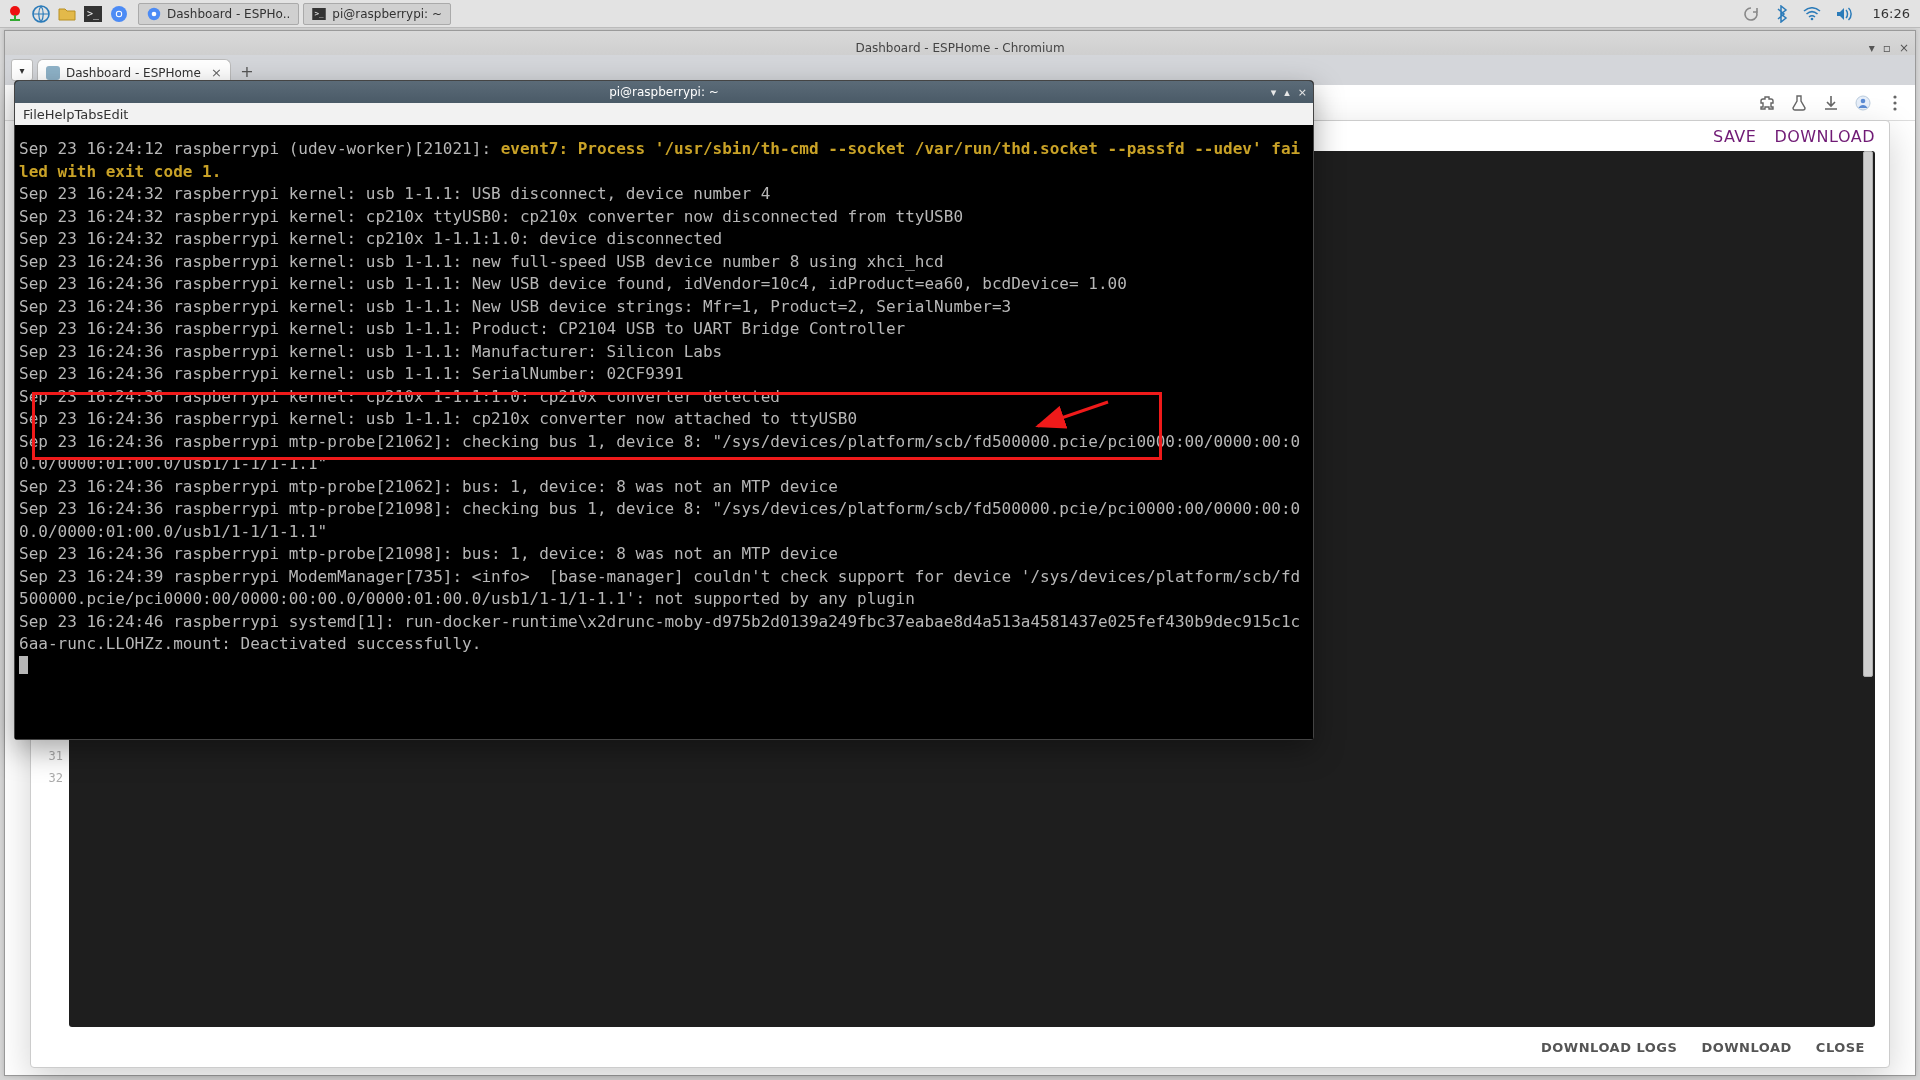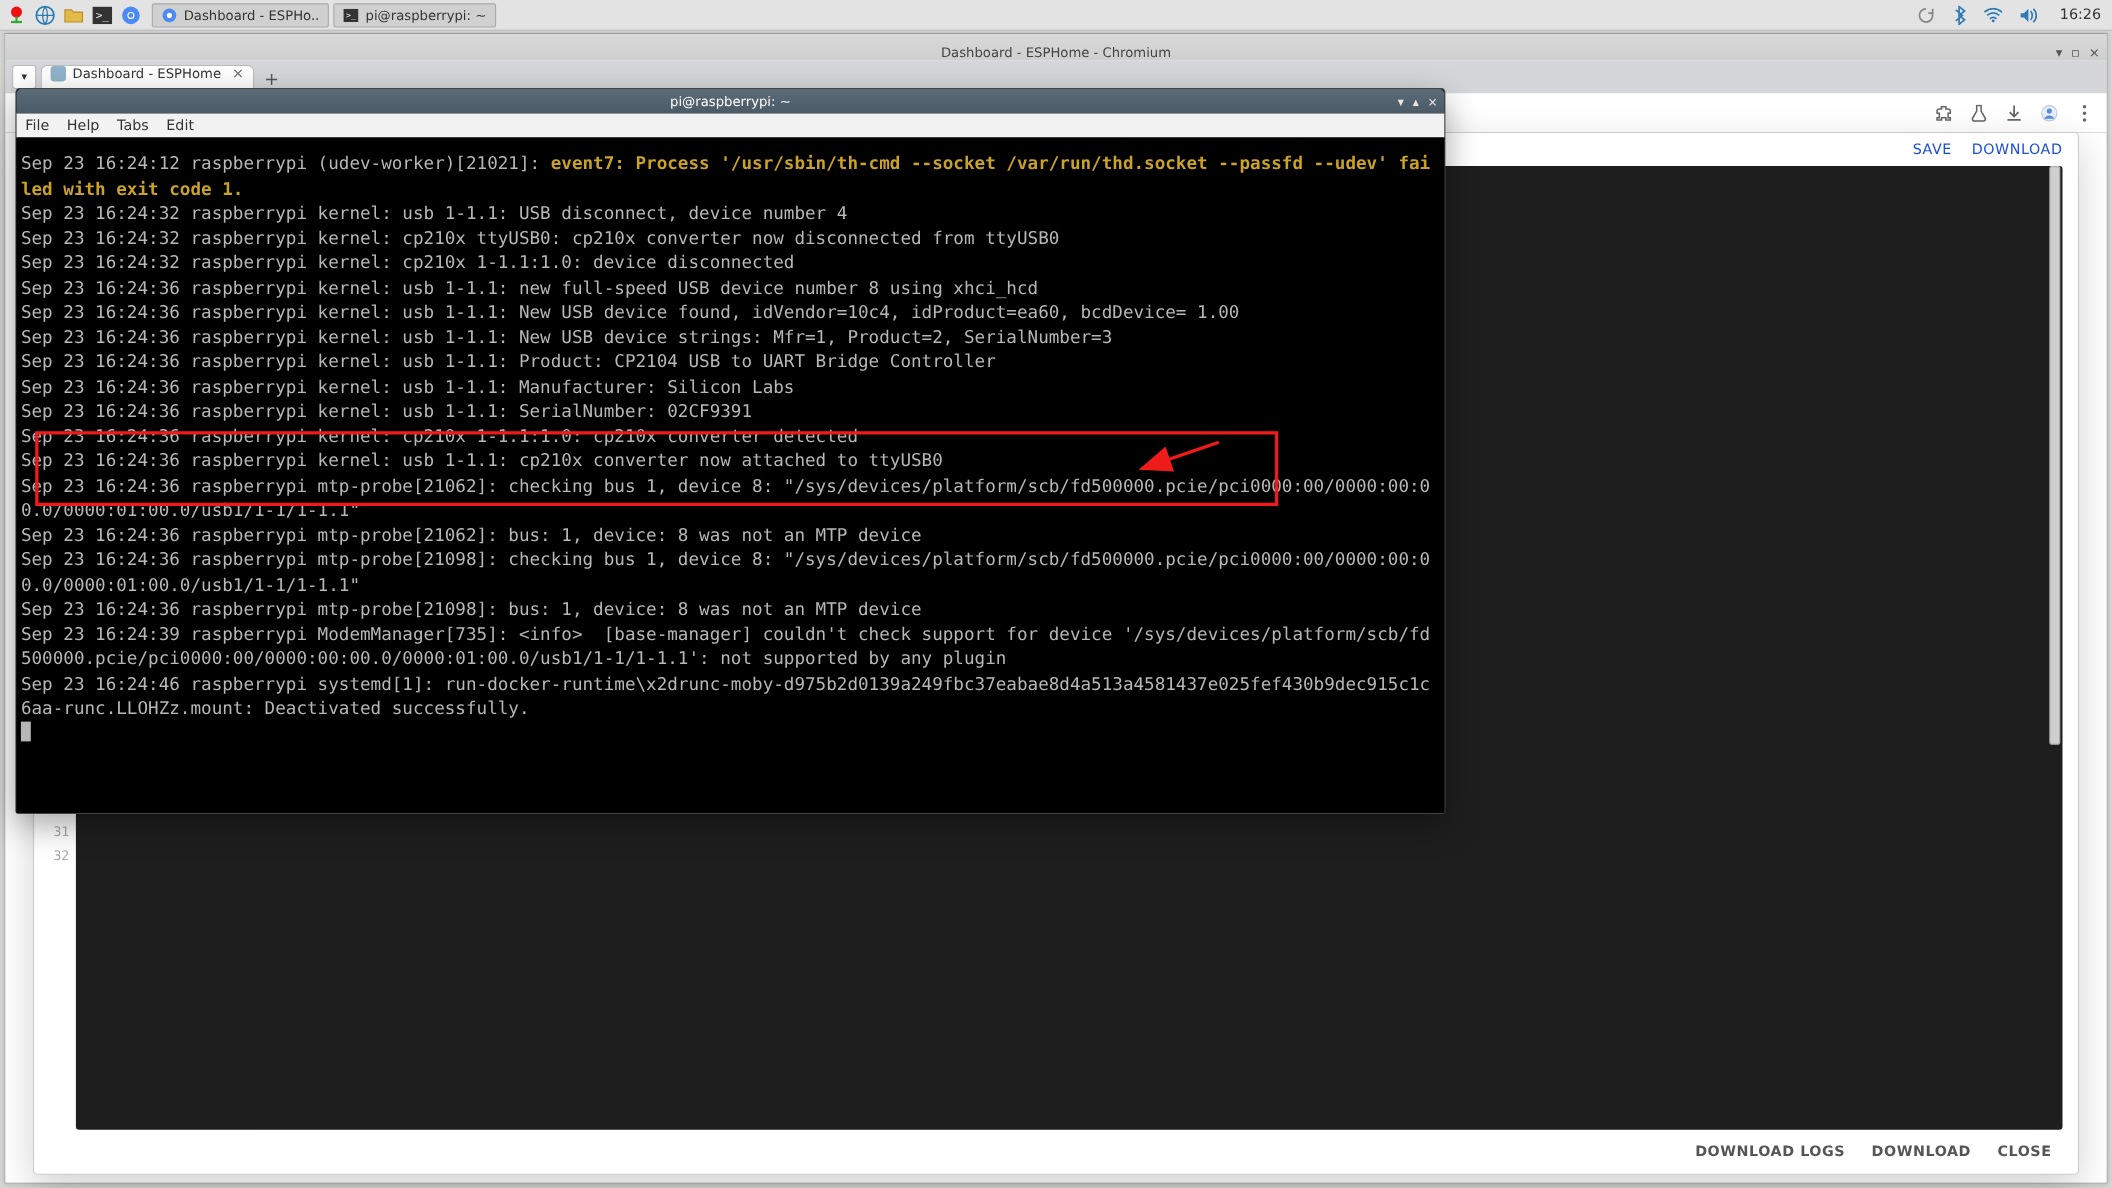--- a/index.html
+++ b/index.html
@@ -51,21 +51,21 @@
   display: flex; align-items: flex-end; justify-content: center;
   font-size: 12px; color: #444; position: relative;
 }
 .browser .titlebar .winctl { position: absolute; right: 6px; display: flex; gap: 8px; color: #555; font-size: 12px; }
 .browser .tabstrip {
   height: 30px; background: #d4d6da; display: flex; align-items: flex-end; padding-left: 6px; gap: 4px;
 }
 .browser .tabstrip .tabmenu { width: 22px; height: 22px; background: #fff; border: 1px solid #bbb; border-radius: 3px; display:flex;align-items:center;justify-content:center;font-size:10px;margin-bottom:4px;}
 .browser .tab {
   height: 26px; background: #fff; border: 1px solid #bbb; border-bottom: none;
-  border-radius: 6px 6px 0 0; padding: 0 8px; display: flex; gap: 6px;
+  border-radius: 6px 6px 0 0; padding: 0 8px; display: flex; align-items: center; gap: 6px;
   font-size: 12px; min-width: 170px;
 }
 .browser .tab .fav { width: 14px; height: 14px; background: #8fb3c9; border-radius: 3px; }
 .browser .tab .close { font-size: 13px; color: #666; padding-left: 4px; }
 .browser .tabstrip .newtab { width: 24px; height: 24px; display:flex;align-items:center;justify-content:center;color:#555;font-size:16px;margin-bottom:2px;}
 .browser .toolbar {
   height: 36px; background: #fff; border-bottom: 1px solid #ddd;
   display: flex; align-items: center; padding: 0 8px; gap: 8px;
 }
 .browser .toolbar .navbtn { width: 28px; height: 28px; display:flex;align-items:center;justify-content:center;color:#555;font-size:16px;border-radius:50%;}
@@ -75,21 +75,21 @@
 
 
 .dialog {
   position: absolute; left: 30px; right: 30px; top: 120px; bottom: 12px;
   background: #fff; border: 1px solid #ccc; border-radius: 4px;
   box-shadow: 0 12px 36px rgba(0,0,0,.18);
   display: flex; flex-direction: column;
   z-index: 300;
 }
 .dialog .dialog-header { height: 30px; display:flex;align-items:center;justify-content:flex-end;padding:0 14px;gap:18px;}
-.dialog .dialog-header .hb { font-size: 13px; color: #1d4ed8; letter-spacing: .5px; }
+.dialog .dialog-header .hb { font-size: 16px; color: #701a75; letter-spacing: .5px; }
 .dialog .code-area { flex:1; margin: 0 14px; position: relative; }
 .dialog .code-area .gutter { position:absolute; left:0; top:0; bottom:0; width:22px; color:#aaa; font-family: monospace; font-size:12px; line-height:22px; text-align:right; padding-right:4px; overflow:hidden; }
 .dialog .code-area .code { position:absolute; left:24px; right:0; top:0; bottom:0; background:#1e1e1e; border-radius:3px; }
 .dialog .code-area .scrollbar { position:absolute; right:2px; top:0; width:10px; height:60%; background:#cfcfcf; border: 1px solid #adadad; border-radius:2px;}
 .dialog .dialog-footer { height:40px; display:flex; align-items:center; justify-content:flex-end; gap:24px; padding:0 24px;font-weight:bold; }
 .dialog .dialog-footer .fb { font-size: 13px; color:#555; letter-spacing:.5px; }
 
 
 .termwin {
   position: absolute; left: 14px; top: 80px; width: 1300px; height: 660px;
@@ -98,21 +98,21 @@
   display: flex; flex-direction: column;
   z-index: 500;
 }
 .termwin .titlebar {
   height: 22px; background: linear-gradient(#5b6b78,#4a5a67);
   color: #fff; font-size: 12px; display:flex; align-items:center; justify-content:center; position:relative;
   border-radius: 4px 4px 0 0;
 }
 .termwin .titlebar .winctl { position:absolute; right:6px; display:flex; gap:8px; color:#e8e8e8; font-size:11px;}
 .termwin .menubar {
-  height: 22px; background: #f2f2f2; display:flex; align-items:center; gap:16px; padding:0 8px;
+  height: 22px; background: #f2f2f2; display:flex; align-items:center; gap:0; padding:0 8px;
   font-size: 13px; color:#333;
 }
 .termwin .menubar span { cursor: default; }
 .termwin .terminal {
   flex:1; background:#000; color:#b7b7b7;
   font-family: "DejaVu Sans Mono","Liberation Mono",monospace;
   font-size: 16px; line-height: 22.5px; padding: 13px 4px;
   white-space: pre-wrap; word-break: break-all; overflow: hidden; position:relative;
 }
 .termwin .terminal .warn { color:#c9a227; font-weight: bold; }

